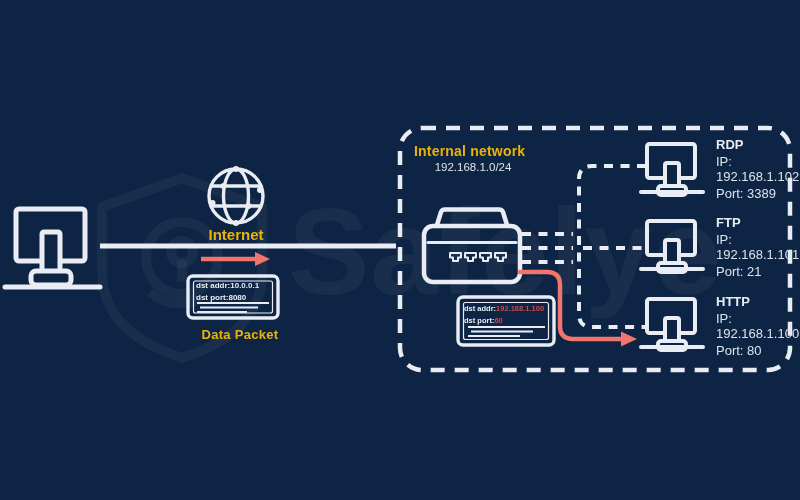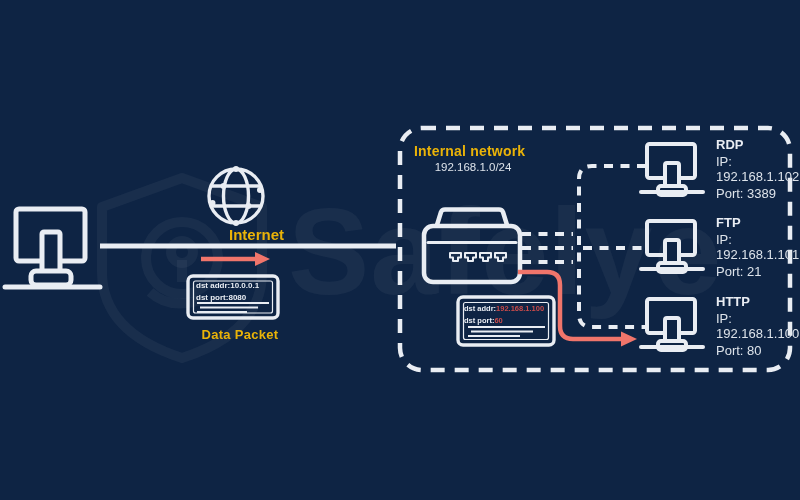--- a/index.html
+++ b/index.html
@@ -11,21 +11,21 @@
   }
   .abs{position:absolute;}
   .txt{color:#eab308;}
   .bold{font-weight:bold;}
   
   #watermark-text{
     left:288px;top:182px;font-size:122px;font-weight:bold;
     color:rgba(226,233,242,0.05);letter-spacing:1px;white-space:nowrap;
   }
   
-  #internet-label{left:188px;top:226px;width:96px;text-align:right;font-size:15px;}
+  #internet-label{left:188px;top:226px;width:96px;text-align:center;font-size:15px;}
   #data-packet-label{left:178px;top:327px;width:124px;text-align:center;font-size:13px;letter-spacing:.3px;}
   #network-title{left:414px;top:143px;font-size:14px;letter-spacing:.2px;}
   #network-subnet{left:414px;top:161px;width:118px;text-align:center;font-size:11.5px;color:#dde3ea;}
   .server-label{left:710px;width:86px;margin-left:6px;}
   .server-label .name{font-size:13px;font-weight:bold;color:#e9edf3;}
   .server-label .line{font-size:13px;color:#dde3ea;margin-top:2px;}
   #server-label-0{top:137px;}
   #server-label-1{top:215px;}
   #server-label-2{top:294px;}
   

